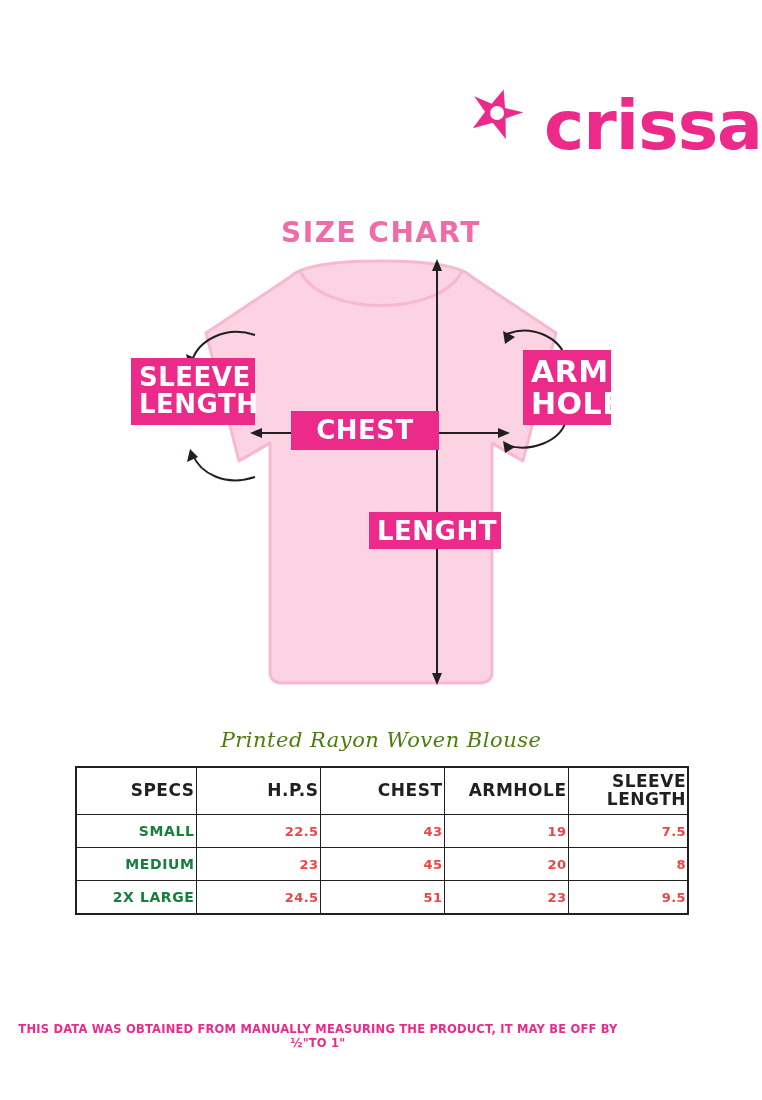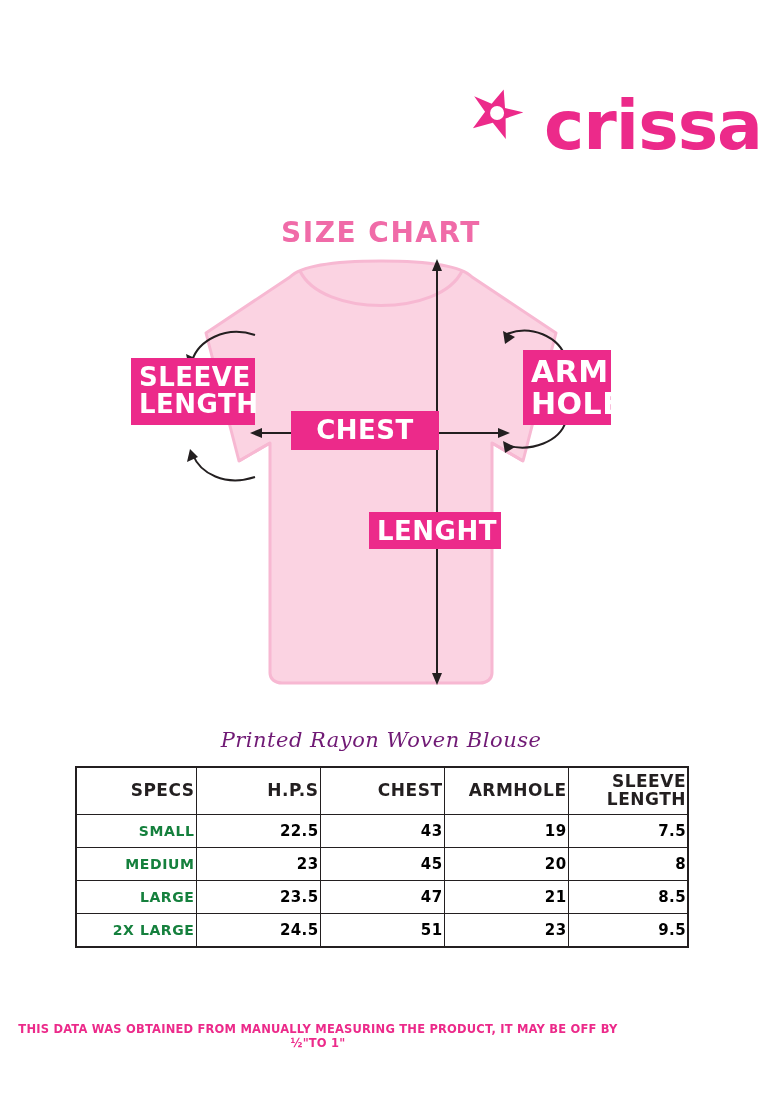--- a/index.html
+++ b/index.html
@@ -113,21 +113,21 @@
   
   .product-name {
     position: absolute;
     top: 728px;
     left: 0;
     width: 762px;
     text-align: center;
     font-family: "DejaVu Serif", serif;
     font-style: italic;
     font-size: 21px;
-    color: #701a75;
+    color: #4d7c0f;
     letter-spacing: 0.5px;
   }
 
   
   .table-wrap {
     position: absolute;
     top: 766px;
     left: 75px;
     width: 612px;
   }
@@ -147,23 +147,23 @@
   }
   table.size-table th {
     height: 44px;
     font-size: 17px;
     letter-spacing: 0.5px;
     color: #231f20;
     line-height: 1.05;
   }
   table.size-table td {
     height: 30px;
-    font-size: 15px;
+    font-size: 13px;
     letter-spacing: 0.4px;
-    color: #000000;
+    color: #ef4444;
   }
   table.size-table td.spec {
     color: #15803d;
     font-size: 14px;
     letter-spacing: 0.6px;
   }
   .col-spec  { width: 120px; }
   .col-hps   { width: 124px; }
   .col-chest { width: 124px; }
   .col-arm   { width: 124px; }
@@ -287,27 +287,20 @@
         <td>7.5</td>
       </tr>
       <tr>
         <td class="spec">MEDIUM</td>
         <td>23</td>
         <td>45</td>
         <td>20</td>
         <td>8</td>
       </tr>
       <tr>
-        <td class="spec">LARGE</td>
-        <td>23.5</td>
-        <td>47</td>
-        <td>21</td>
-        <td>8.5</td>
-      </tr>
-      <tr>
         <td class="spec">2X LARGE</td>
         <td>24.5</td>
         <td>51</td>
         <td>23</td>
         <td>9.5</td>
       </tr>
     </tbody>
   </table>
 </div>
 

